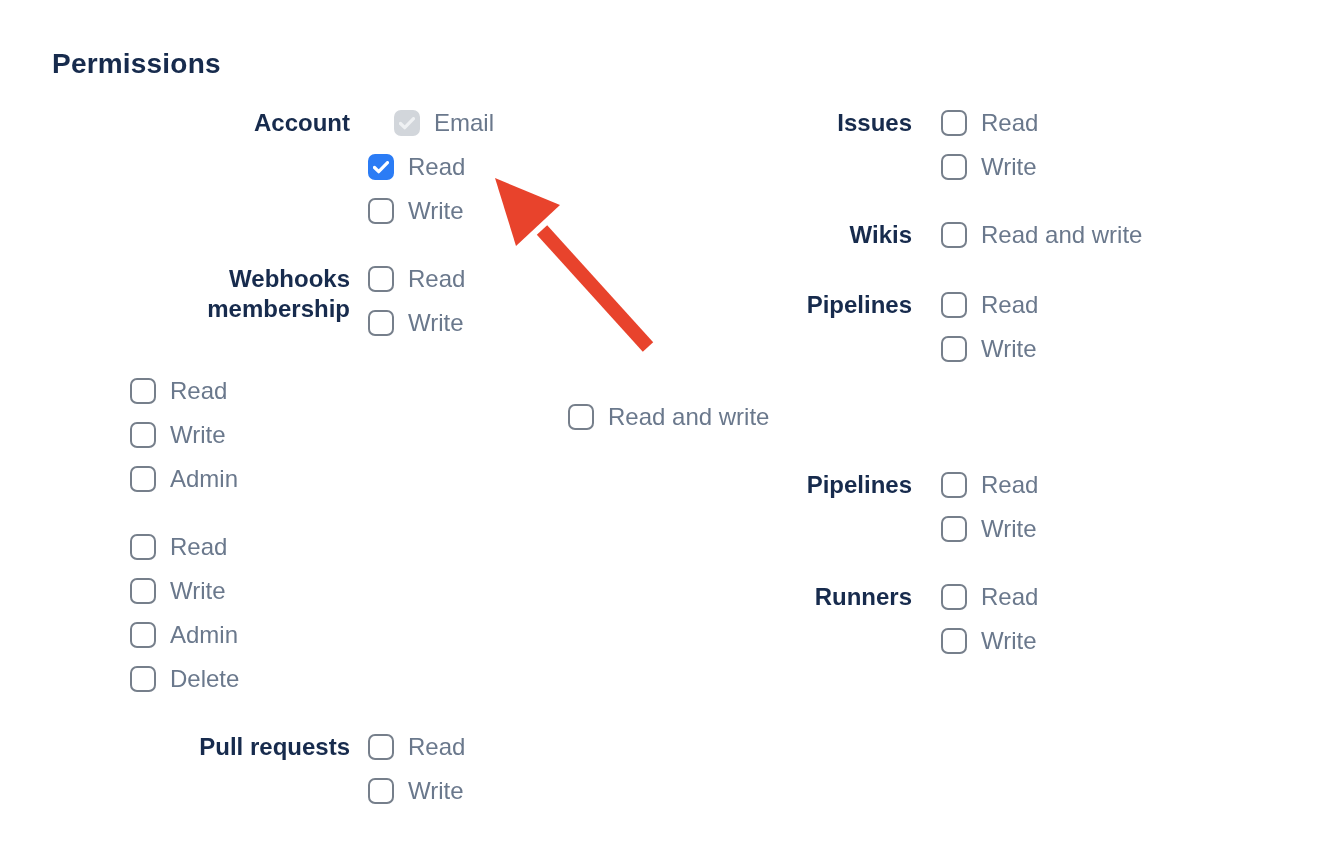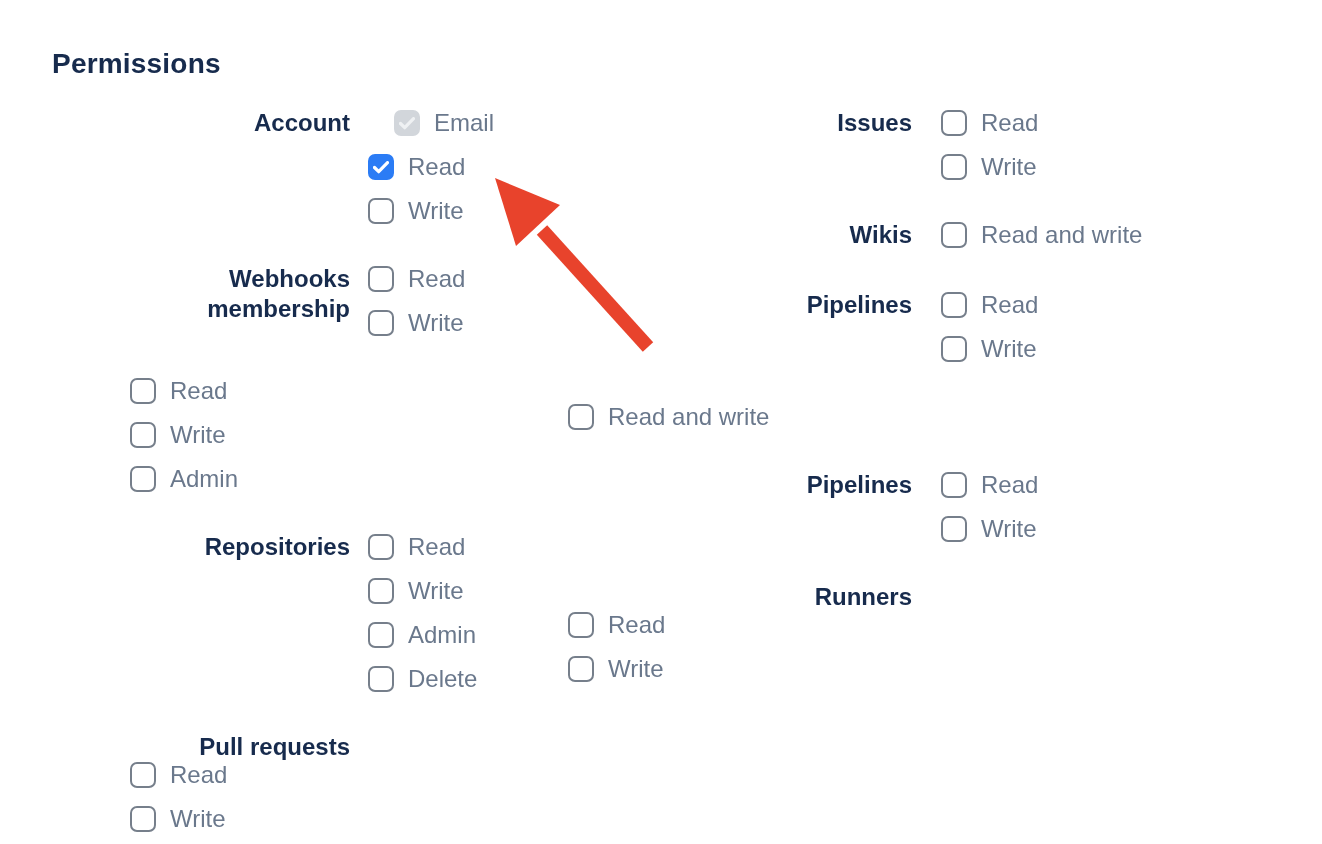--- a/index.html
+++ b/index.html
@@ -10,21 +10,21 @@
   }
   .page{position:relative;width:1322px;height:844px;padding:48px 0 0 52px;box-sizing:border-box;}
   .page-title{
     margin:0;font-size:28px;font-weight:bold;color:#172b4d;letter-spacing:0.2px;
   }
   .columns{display:flex;align-items:flex-start;margin-top:30px;}
   .col{display:flex;flex-direction:column;}
   .col-left{margin-left:78px;width:438px;}
   .col-right{width:570px;}
   .perm-group{display:flex;margin-bottom:42px;}
-  .perm-group:last-child{margin-bottom:0;flex-direction:column;}
+  .perm-group:last-child{margin-bottom:0;}
   .group-label{
     flex-shrink:0;text-align:right;font-weight:bold;color:#172b4d;
     font-size:24px;line-height:30px;margin-top:-2px;
   }
   .col-left .group-label{width:220px;padding-right:18px;}
   .col-right .group-label{width:344px;padding-right:29px;}
   .group-options{display:flex;flex-direction:column;gap:18px;}
   .option{display:flex;align-items:center;height:26px;cursor:pointer;}
   .option.is-disabled{cursor:default;padding-left:26px;}
   .checkbox{
@@ -113,21 +113,20 @@
           <label class="option">
             <span class="checkbox" data-state="unchecked">
               
             </span>
             <span class="option-label">Admin</span>
           </label>
         </div>
       </div>
 
       <div class="perm-group">
-        <div class="group-label">Repositories</div>
         <div class="group-options">
           <label class="option">
             <span class="checkbox" data-state="unchecked">
               
             </span>
             <span class="option-label">Read</span>
           </label>
           <label class="option">
             <span class="checkbox" data-state="unchecked">
               

